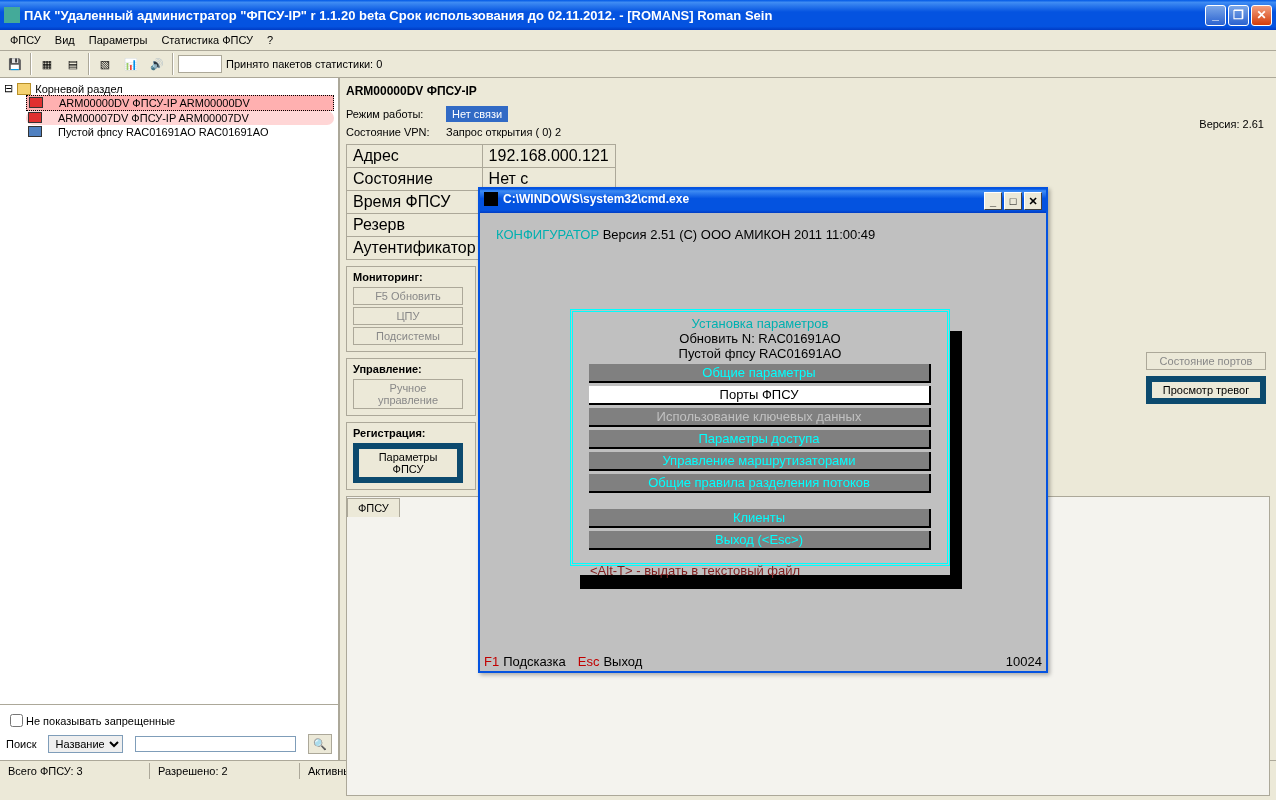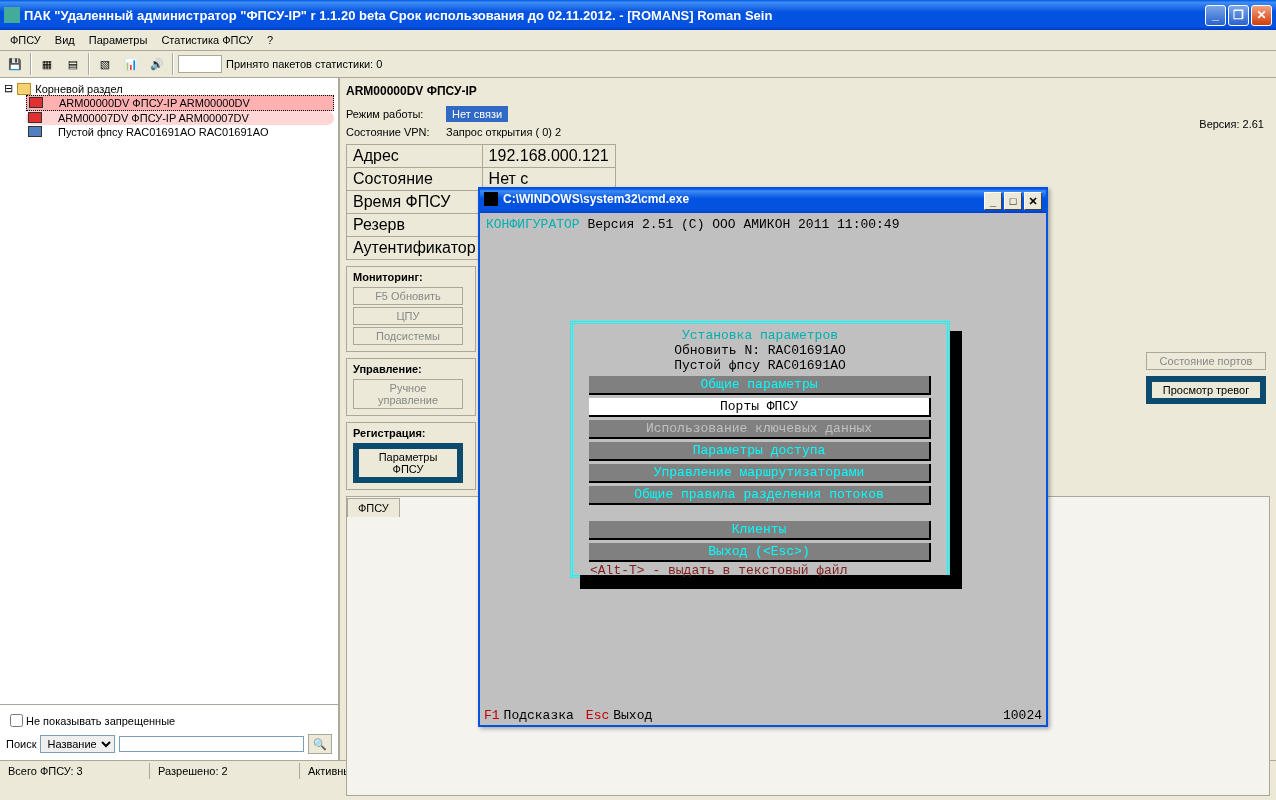--- a/index.html
+++ b/index.html
@@ -94,21 +94,21 @@
   padding:1px 2px;
   white-space:nowrap;
 }
 .dev-icon { width:14px;height:11px;border:1px solid #333;}
 .dev-icon.red { background:#e03030;}
 .dev-icon.blue { background:#5080c0;}
 .tree-item.sel-red { background:#ffb0b0; border:1px dotted #000;}
 .tree-item.sel-pink { background:#ffd6d6;border-radius:7px;}
 .sidebar-bottom { border-top:1px solid #aca899; padding:4px;}
 .checkbox-row { display:flex;align-items:center;padding:2px;}
-.search-row { display:flex;align-items:center;gap:4px;padding:2px;}
+.search-row { display:flex;align-items:center;gap:12px;padding:2px;}
 .search-row select, .search-row input {
   border:1px solid #7f9db9; font-size:11px; padding:1px 2px;
 }
 .search-row select { width:75px;}
 .search-row input[type=text]{ flex:1;}
 .binoc-btn { width:24px;height:20px;border:1px solid #aca899;background:#ece9d8;display:flex;align-items:center;justify-content:center;}
 .content {
   flex:1;
   background:#ece9d8;
   padding:6px;
@@ -186,33 +186,33 @@
   font-weight:bold;
   font-size:12px;
 }
 .cmd-title .icon { width:14px;height:14px;background:#000;margin-right:5px;display:inline-block;}
 .cmd-title .spacer{flex:1;}
 .cmd-title .btn {
   width:18px;height:18px;background:#ece9d8;border:1px solid #fff;border-right-color:#404040;border-bottom-color:#404040;
   display:flex;align-items:center;justify-content:center;font-family:Arial;font-size:11px;font-weight:bold;color:#000;margin-left:2px;
 }
 .cmd-body {
-  font-family:Liberation Mono, monospace;
+  font-family:Liberation Sans, sans-serif;
   font-size:13px;
   background:#c0c0c0;
   color:#000;
-  padding:2px;
-  height:512px;
+  padding:12px;
+  height:458px;
   position:relative;
 }
 .cmd-top-line { padding:2px 4px;}
 .cmd-top-line .cfg { color:#00b0b0;}
 .cmd-box {
   position:absolute;
-  left:90px; top:108px;
+  left:90px; top:96px;
   width:380px;
   border:3px double #00ffff;
   padding:4px 6px 10px 6px;
 }
 .cmd-box .box-title { color:#00b0b0; text-align:center;}
 .cmd-box .serial { color:#000; text-align:center;}
 .menu-item {
   background:#808080;
   color:#00ffff;
   text-align:center;

